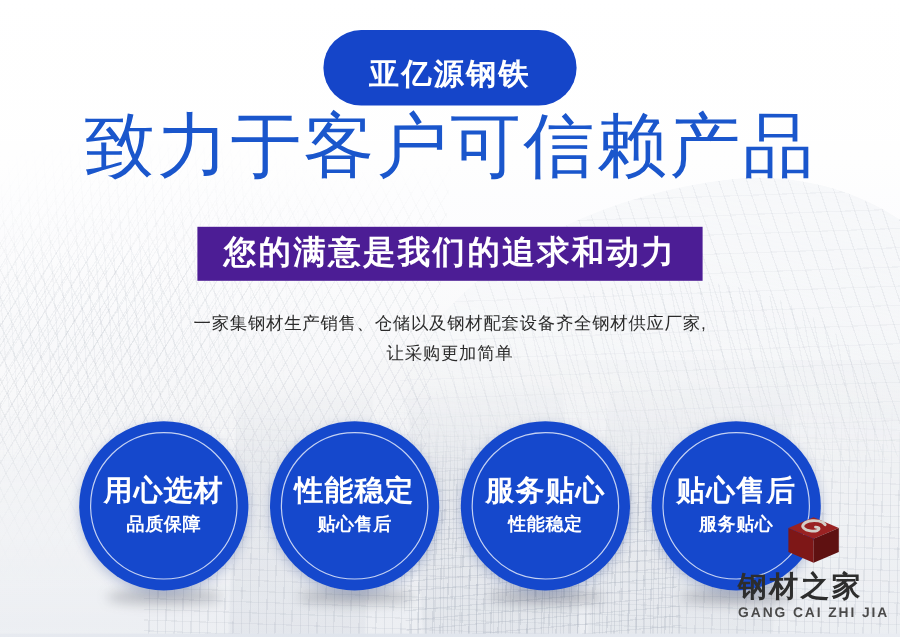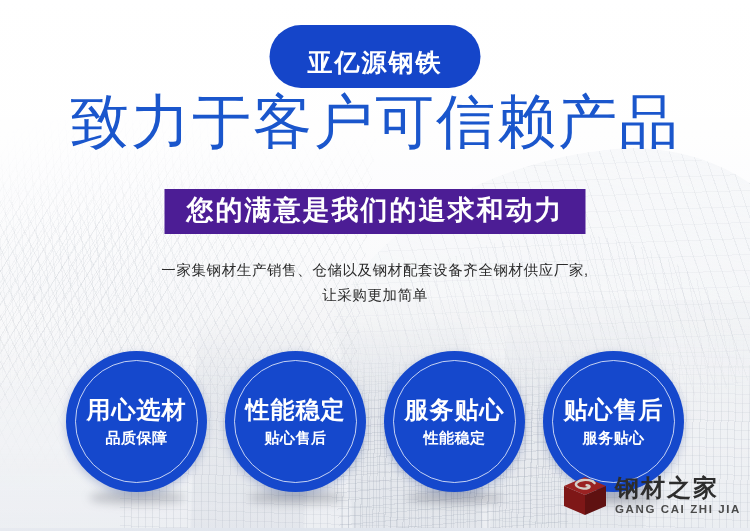--- a/index.html
+++ b/index.html
@@ -255,20 +255,21 @@
   }
 
   
   .watermark {
     position: absolute;
     right: 9px;
     bottom: 14px;
     display: flex;
     align-items: center;
     gap: 7px;
+    flex-direction: column;
   }
   .wm-cube {
     width: 46px;
     height: 42px;
     flex: none;
   }
   .wm-text {
     display: flex;
     flex-direction: column;
     line-height: 1;

